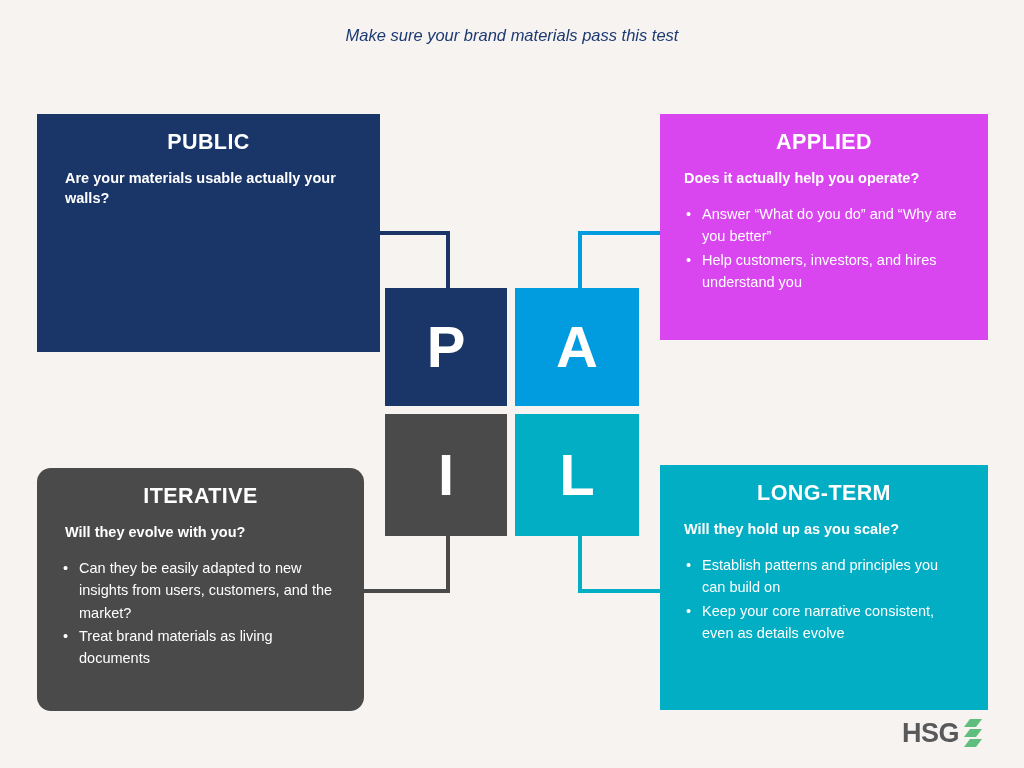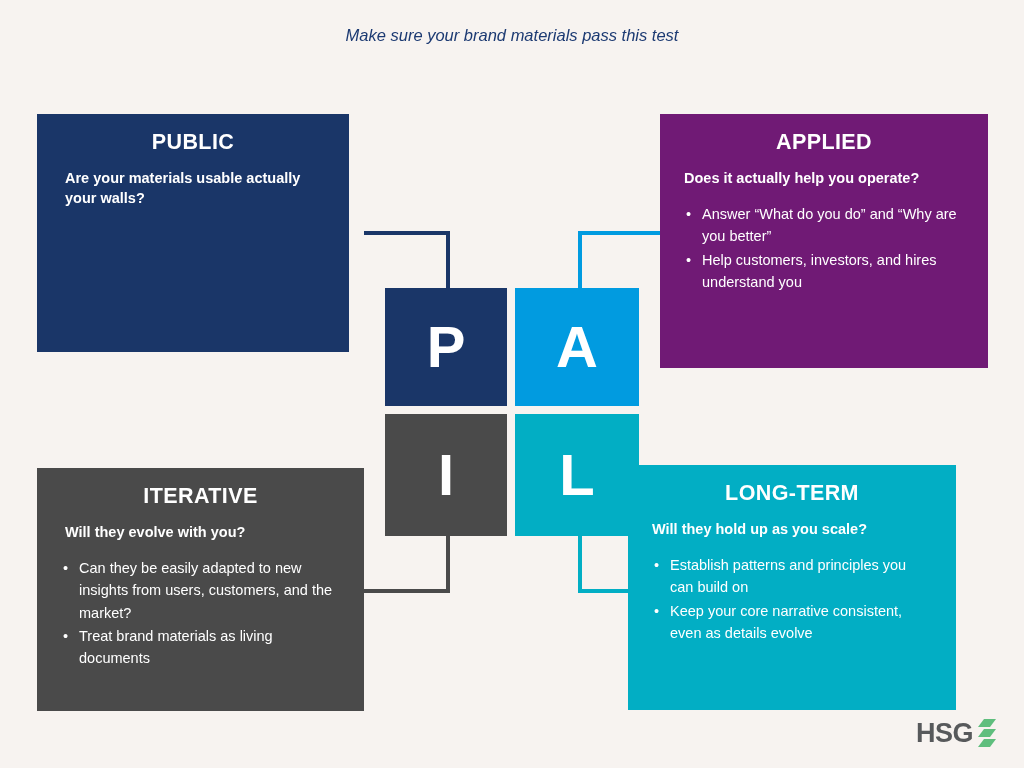--- a/index.html
+++ b/index.html
@@ -69,24 +69,24 @@
   }
   .panel-list li::before {
     content: "\2022";
     position: absolute;
     left: 2px;
     top: 0;
     font-size: 14.5px;
   }
 
   
-  #panel-public   { left: 37px;  top: 114px; width: 312px; height: 238px; background: #1A3668; }
-  #panel-applied  { left: 660px; top: 114px; width: 328px; height: 254px; background: #701a75; }
-  #panel-iterative{ left: 37px;  top: 468px; width: 327px; height: 243px; background: #4A4A4A; }
-  #panel-longterm { left: 628px; top: 465px; width: 328px; height: 245px; background: #02AEC4; }
+  #panel-public   { left: 37px;  top: 114px; width: 343px; height: 238px; background: #1A3668; }
+  #panel-applied  { left: 660px; top: 114px; width: 328px; height: 226px; background: #d946ef; }
+  #panel-iterative{ left: 37px;  top: 468px; width: 327px; height: 243px; background: #4A4A4A; border-radius: 14px; }
+  #panel-longterm { left: 660px; top: 465px; width: 328px; height: 245px; background: #02AEC4; }
 
   #panel-public .panel-question,
   #panel-iterative .panel-question { padding: 0 4px; }
   #panel-iterative .panel-question { text-align: left; }
 
   
   .letter-block {
     position: absolute;
     display: flex;
     align-items: center;
@@ -116,21 +116,21 @@
   #conn-iter-v    { left: 446px; top: 536px; width: 4px;   height: 57px; background: #4A4A4A; }
   #conn-iter-h    { left: 364px; top: 589px; width: 86px;  height: 4px; background: #4A4A4A; }
 
   
   #conn-long-v    { left: 578px; top: 536px; width: 4px;   height: 57px; background: #02AEC4; }
   #conn-long-h    { left: 578px; top: 589px; width: 84px;  height: 4px; background: #02AEC4; }
 
   
   #logo {
     position: absolute;
-    right: 26px;
+    right: 40px;
     bottom: 18px;
     display: flex;
     align-items: center;
     height: 34px;
   }
   #logo-text {
     font-size: 27px;
     font-weight: bold;
     color: #57595B;
     letter-spacing: -0.5px;

